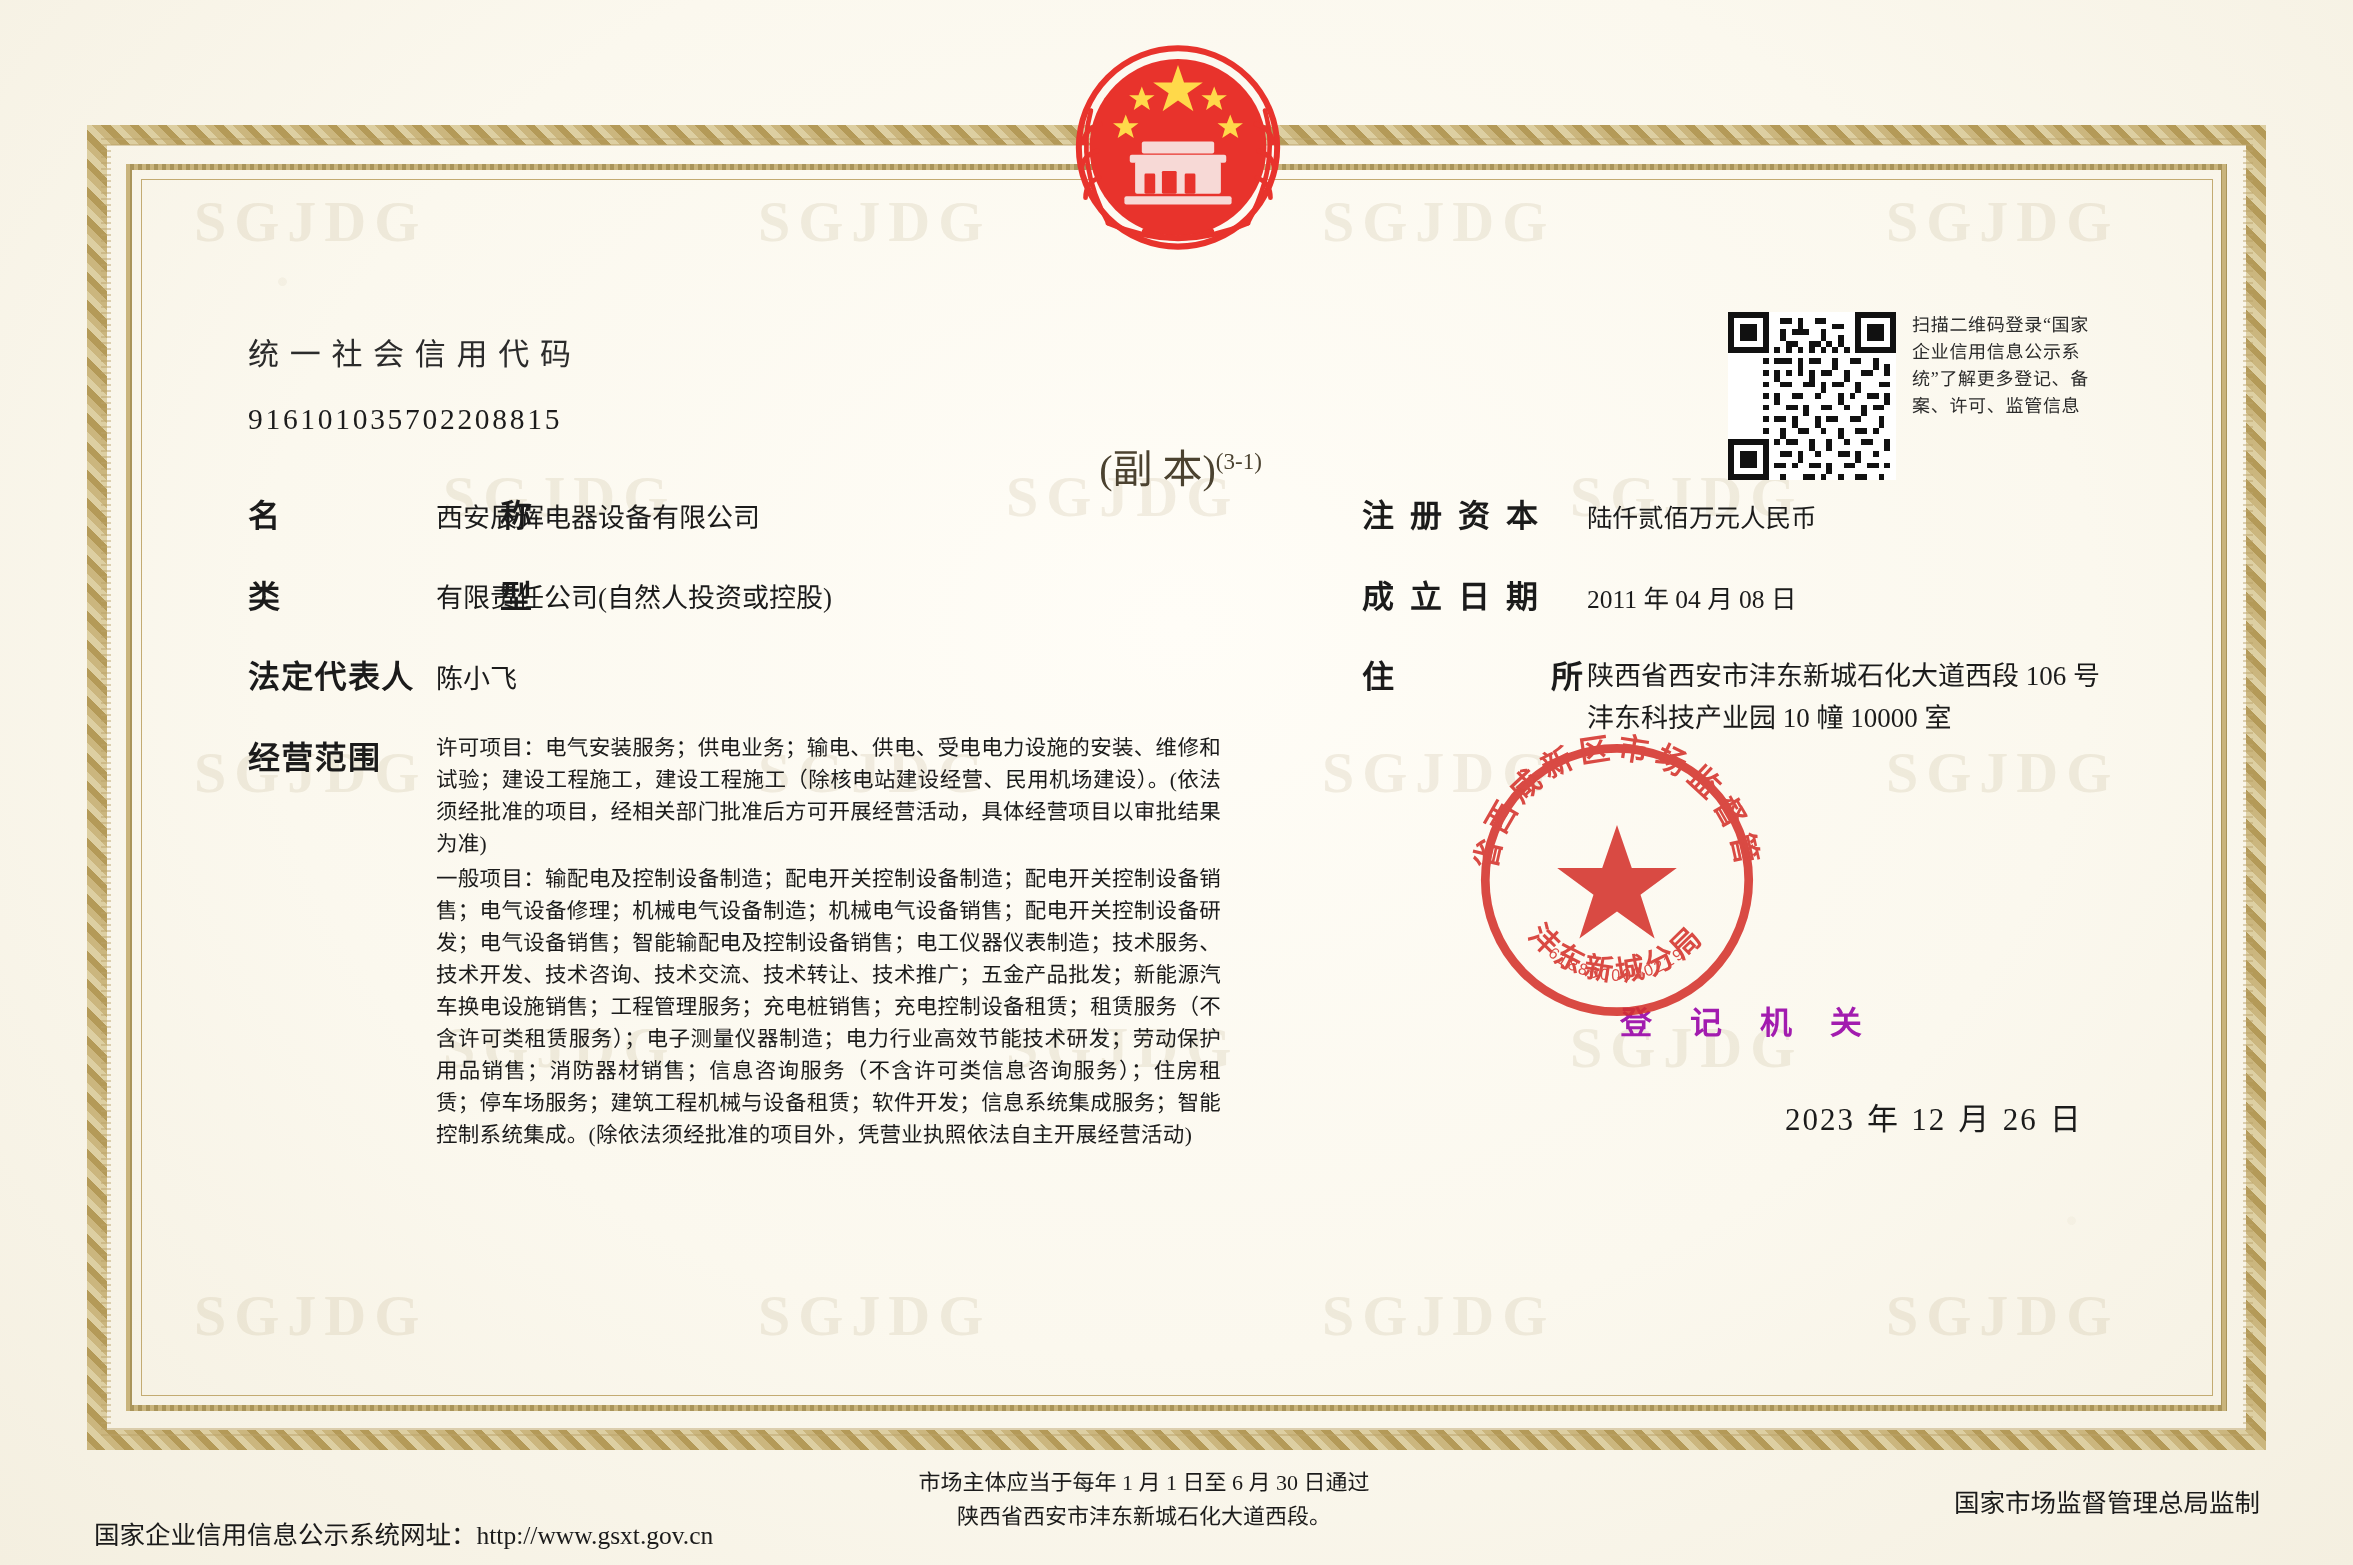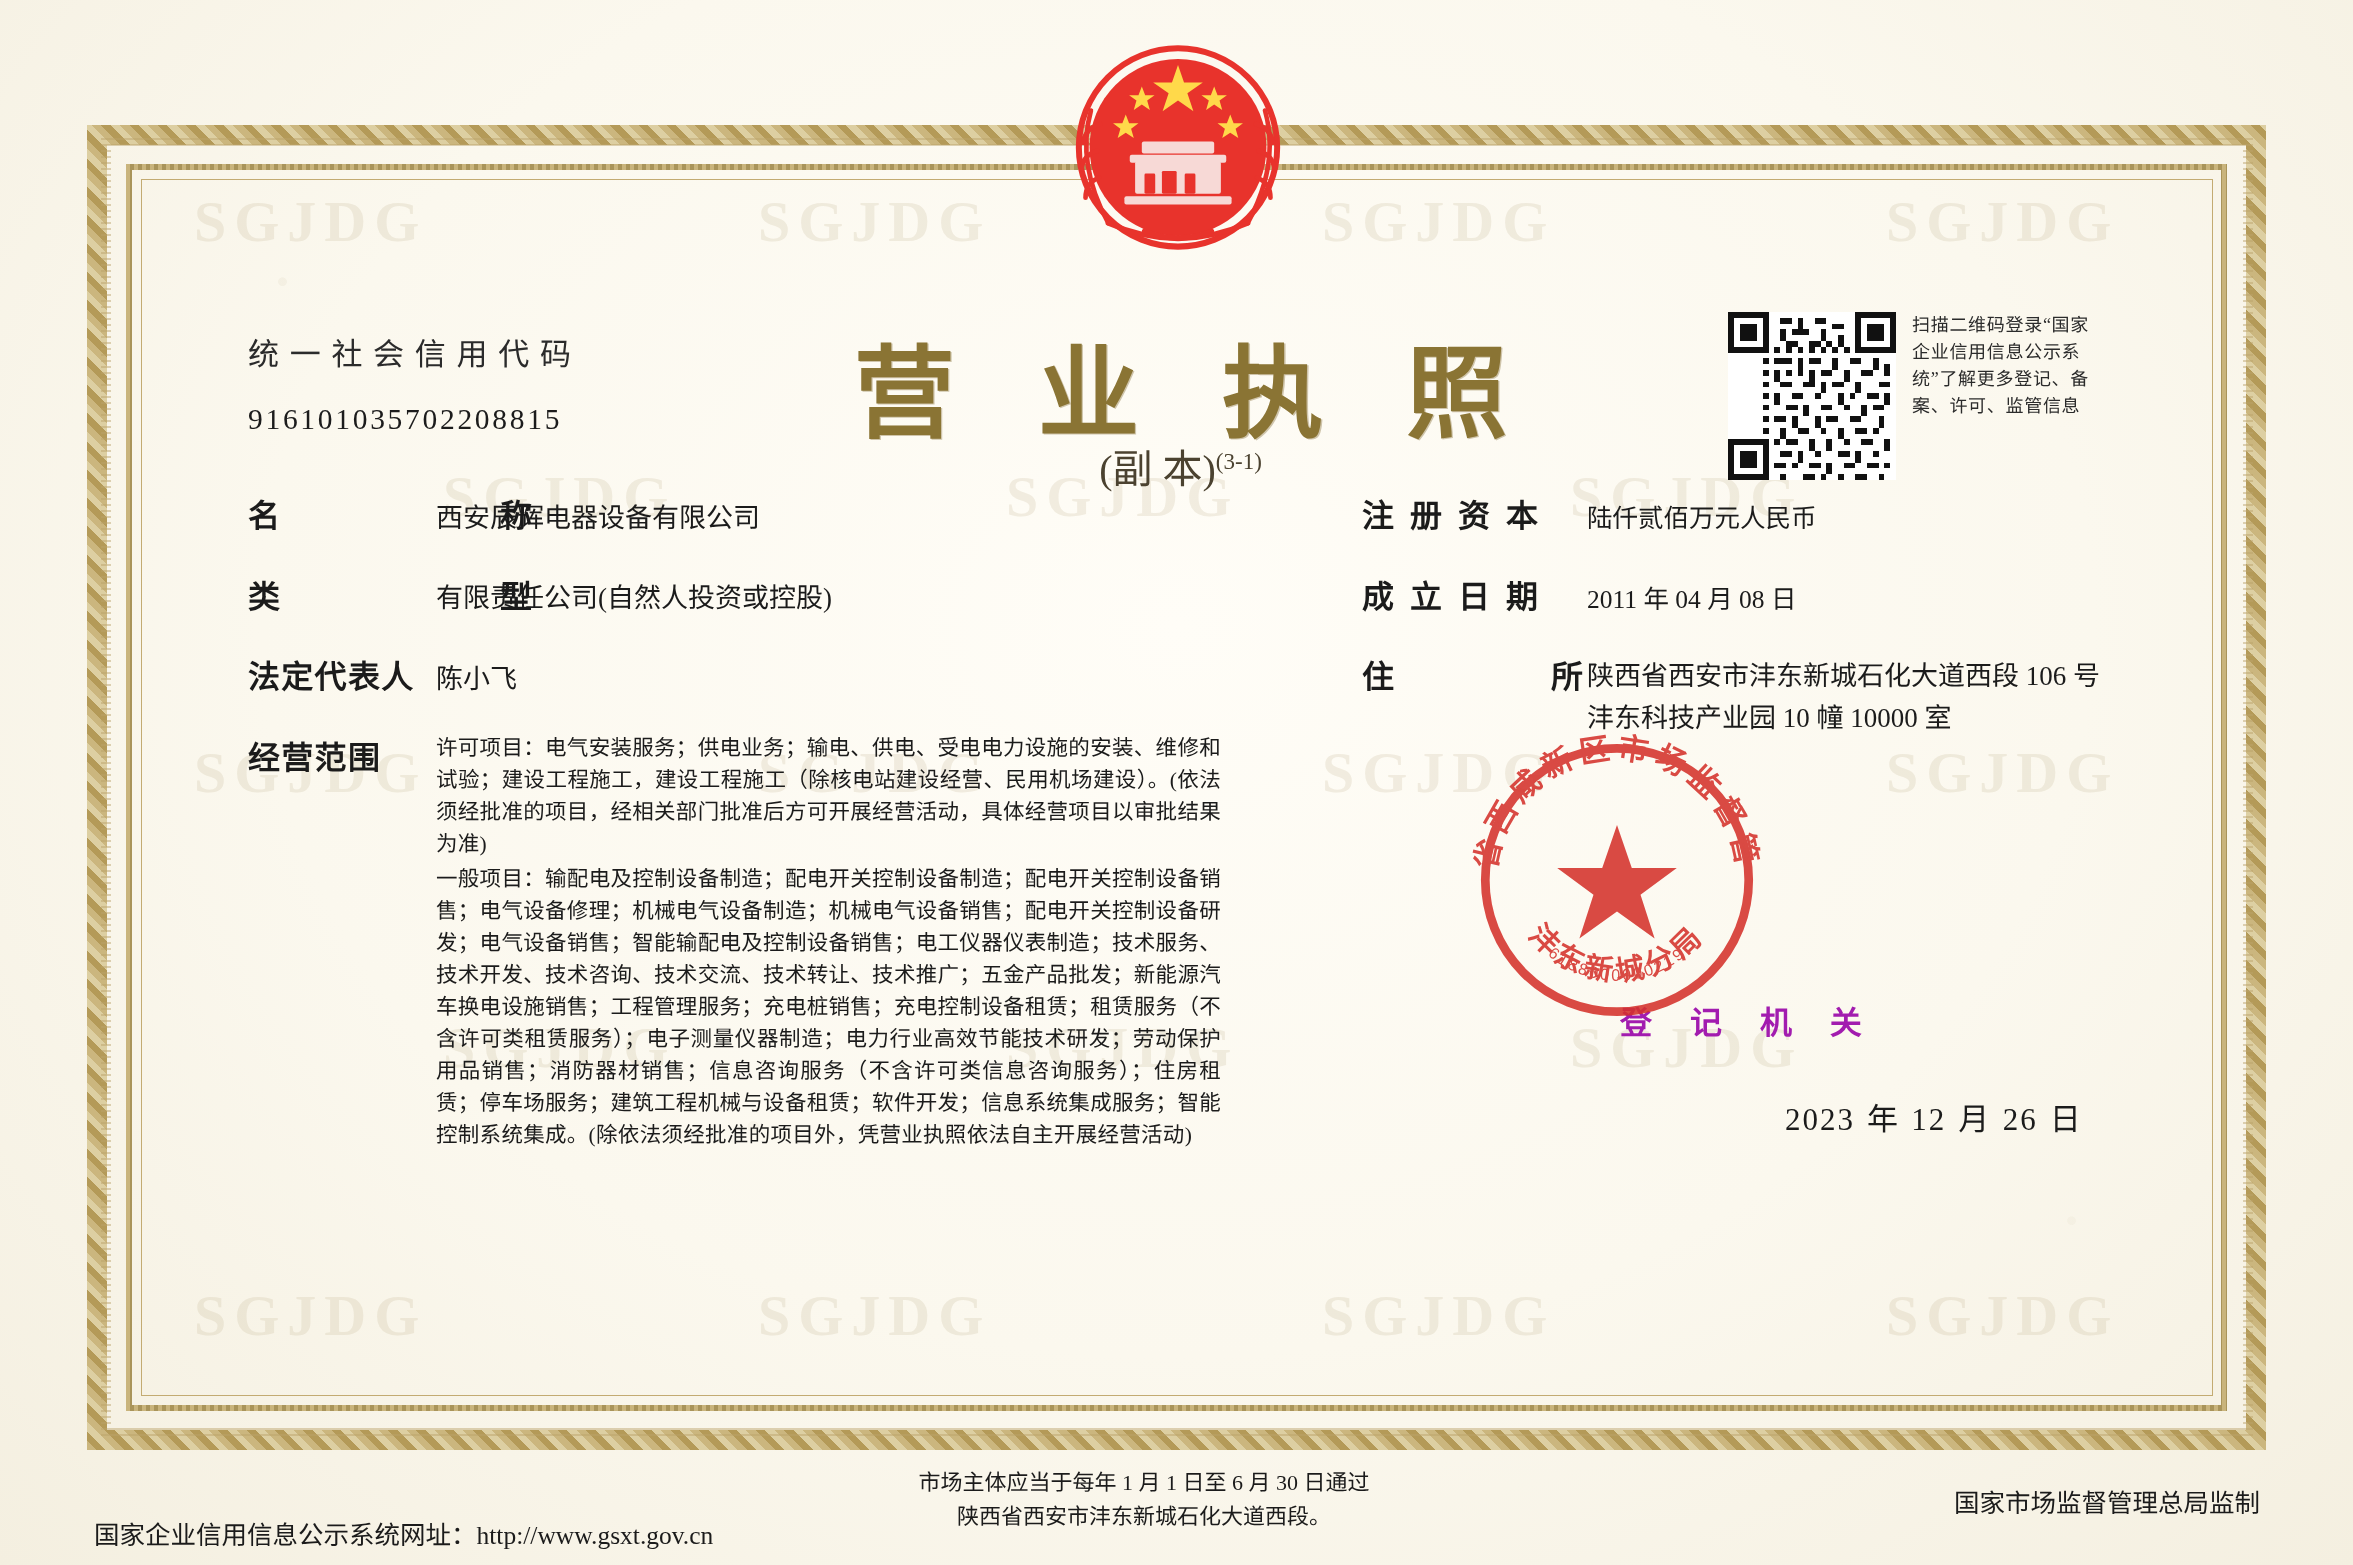--- a/index.html
+++ b/index.html
@@ -399,21 +399,20 @@
         <path d="M150 300 q50 20 100 0"></path>
       </g>
     </svg>
   </div>
 
   <div class="content">
 
     <div class="usc-label">统一社会信用代码</div>
     <div class="usc-value">916101035702208815</div>
 
-    <div class="title">营 业 执 照</div>
     <div class="subtitle">
       <span>(副 本)</span><sup>(3-1)</sup>
     </div>
 
     <div class="qr-box">
       <svg viewBox="0 0 29 29" width="168" height="168" shape-rendering="crispEdges" aria-hidden="true">
         <rect width="29" height="29" fill="#ffffff"></rect>
         <g fill="#111111">
 
           <rect x="0" y="0" width="7" height="1"></rect>

